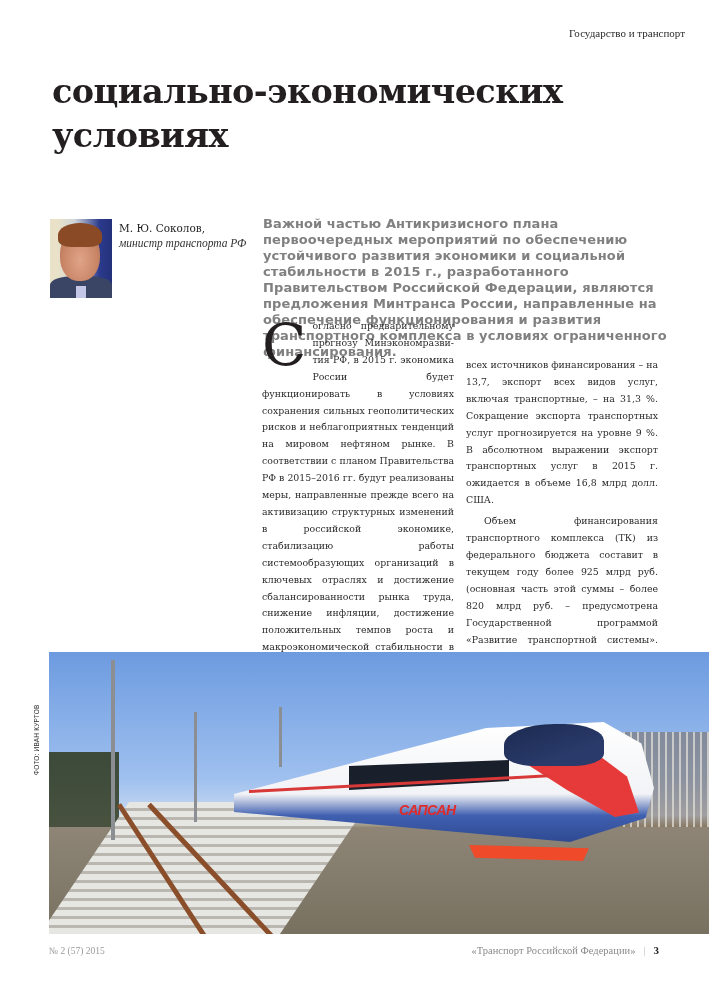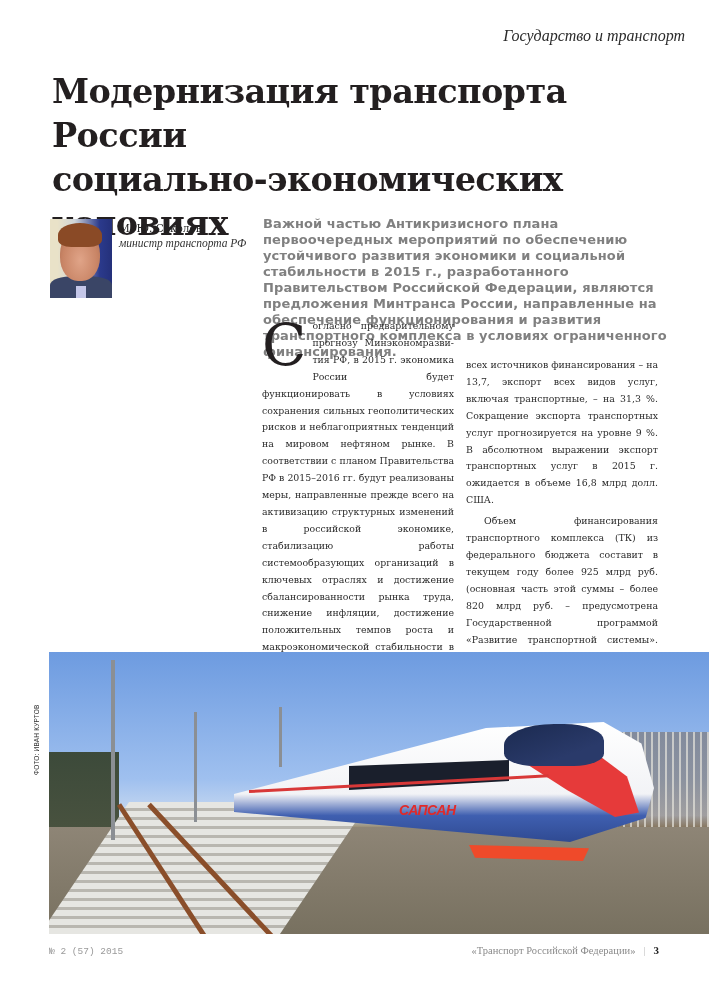--- a/index.html
+++ b/index.html
@@ -1,22 +1,22 @@
 <!DOCTYPE html>
 <html><head>
 <meta charset="utf-8">
 <style>
   * { box-sizing: border-box; margin: 0; padding: 0; }
   html, body { width: 709px; height: 1003px; background: #ffffff; overflow: hidden; }
   body { position: relative; font-family: "DejaVu Serif", serif; color: #222; }
 
   .section-label {
     position: absolute; top: 27px; right: 24px;
-    font-family: "Liberation Serif", serif; font-style: italic;
-    font-size: 16px; color: #2a2a2a;
+    font-family: "Liberation Serif", serif; 
+    font-size: 11px; color: #2a2a2a;
   }
   .title {
     position: absolute; top: 70px; left: 52px; width: 640px;
     font-family: "DejaVu Serif", serif; font-weight: bold;
     font-size: 33.5px; line-height: 44px; color: #231f20; letter-spacing: -0.6px;
   }
   .author-photo {
     position: absolute; top: 219px; left: 50px; width: 62px; height: 79px; overflow: hidden;
     background: linear-gradient(90deg, #e9e2c8 0%, #e9e2c8 12%, #cfd4d8 40%, #2b3a8c 80%, #24307a 100%);
   }
@@ -122,37 +122,36 @@
     font-size: 14px; color: #e02a2a; letter-spacing: -0.5px;
   }
   .skirt {
     position: absolute; left: 420px; top: 193px; width: 120px; height: 16px; background: #ef4a2a;
     clip-path: polygon(0% 0%, 100% 20%, 95% 100%, 5% 80%);
   }
   .pole { position: absolute; width: 4px; background: #8b8f94; }
 
   .footer-left {
     position: absolute; top: 946px; left: 49px;
-    font-family: Liberation Mono, monospace; font-size: 9.5px; color: #9a9a9a;
+    font-family: Liberation Serif, serif; font-size: 9.5px; color: #9a9a9a;
   }
   .footer-right {
     position: absolute; top: 944px; right: 50px;
     font-family: "Liberation Serif", serif; font-size: 10.5px; color: #8a8a8a;
     display: flex; align-items: center; gap: 8px; text-align: center;
   }
   .footer-sep { color: #bbb; }
   .page-num { color: #222; font-weight: bold; font-size: 11px; }
 </style>
 </head>
 <body>
 
 <div class="section-label">Государство и транспорт</div>
 
 <h1 class="title">
-  <div>Модернизация транспорта России</div>
   <div>социально-экономических условиях</div>
 </h1>
 
 <div class="author-photo">
   <div class="suit"></div>
   <div class="shirt"></div>
   <div class="face"></div>
   <div class="hair"></div>
 </div>
 <div class="author-name">М. Ю. Соколов,</div>

